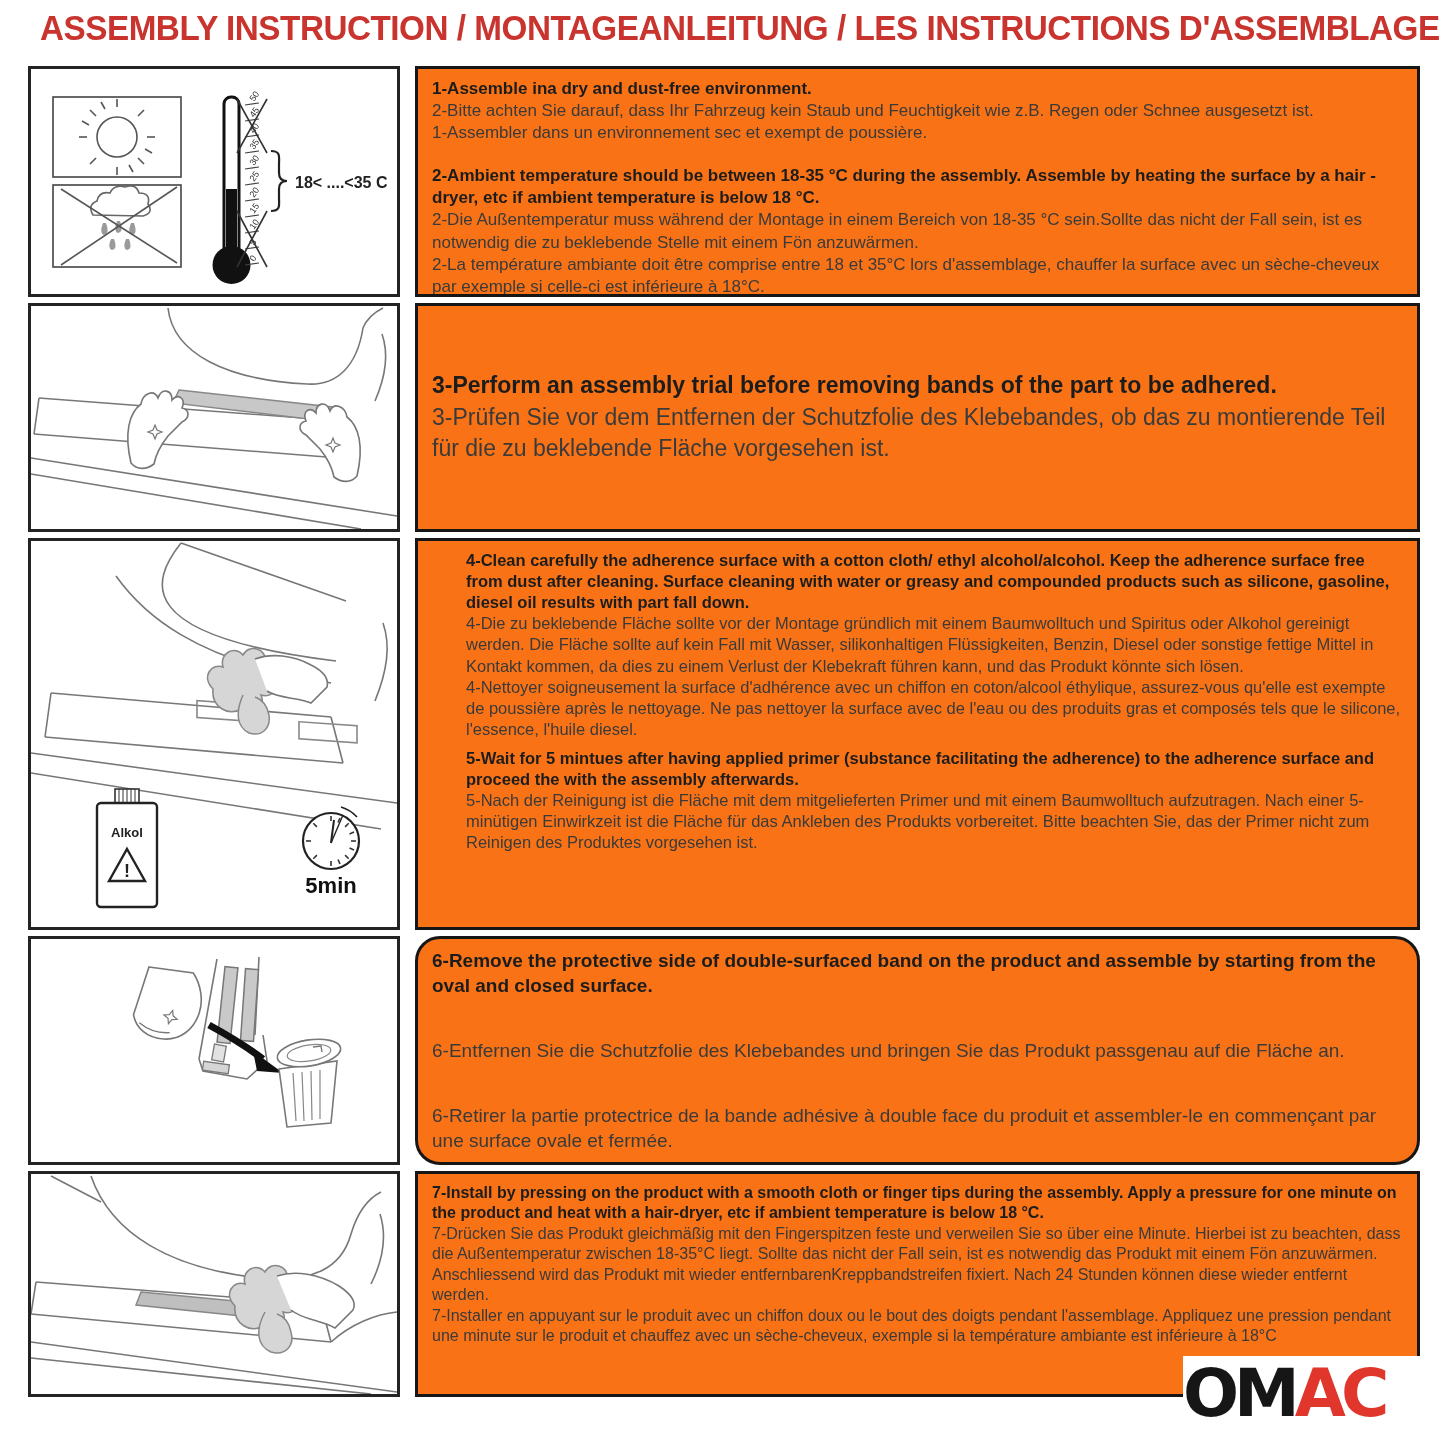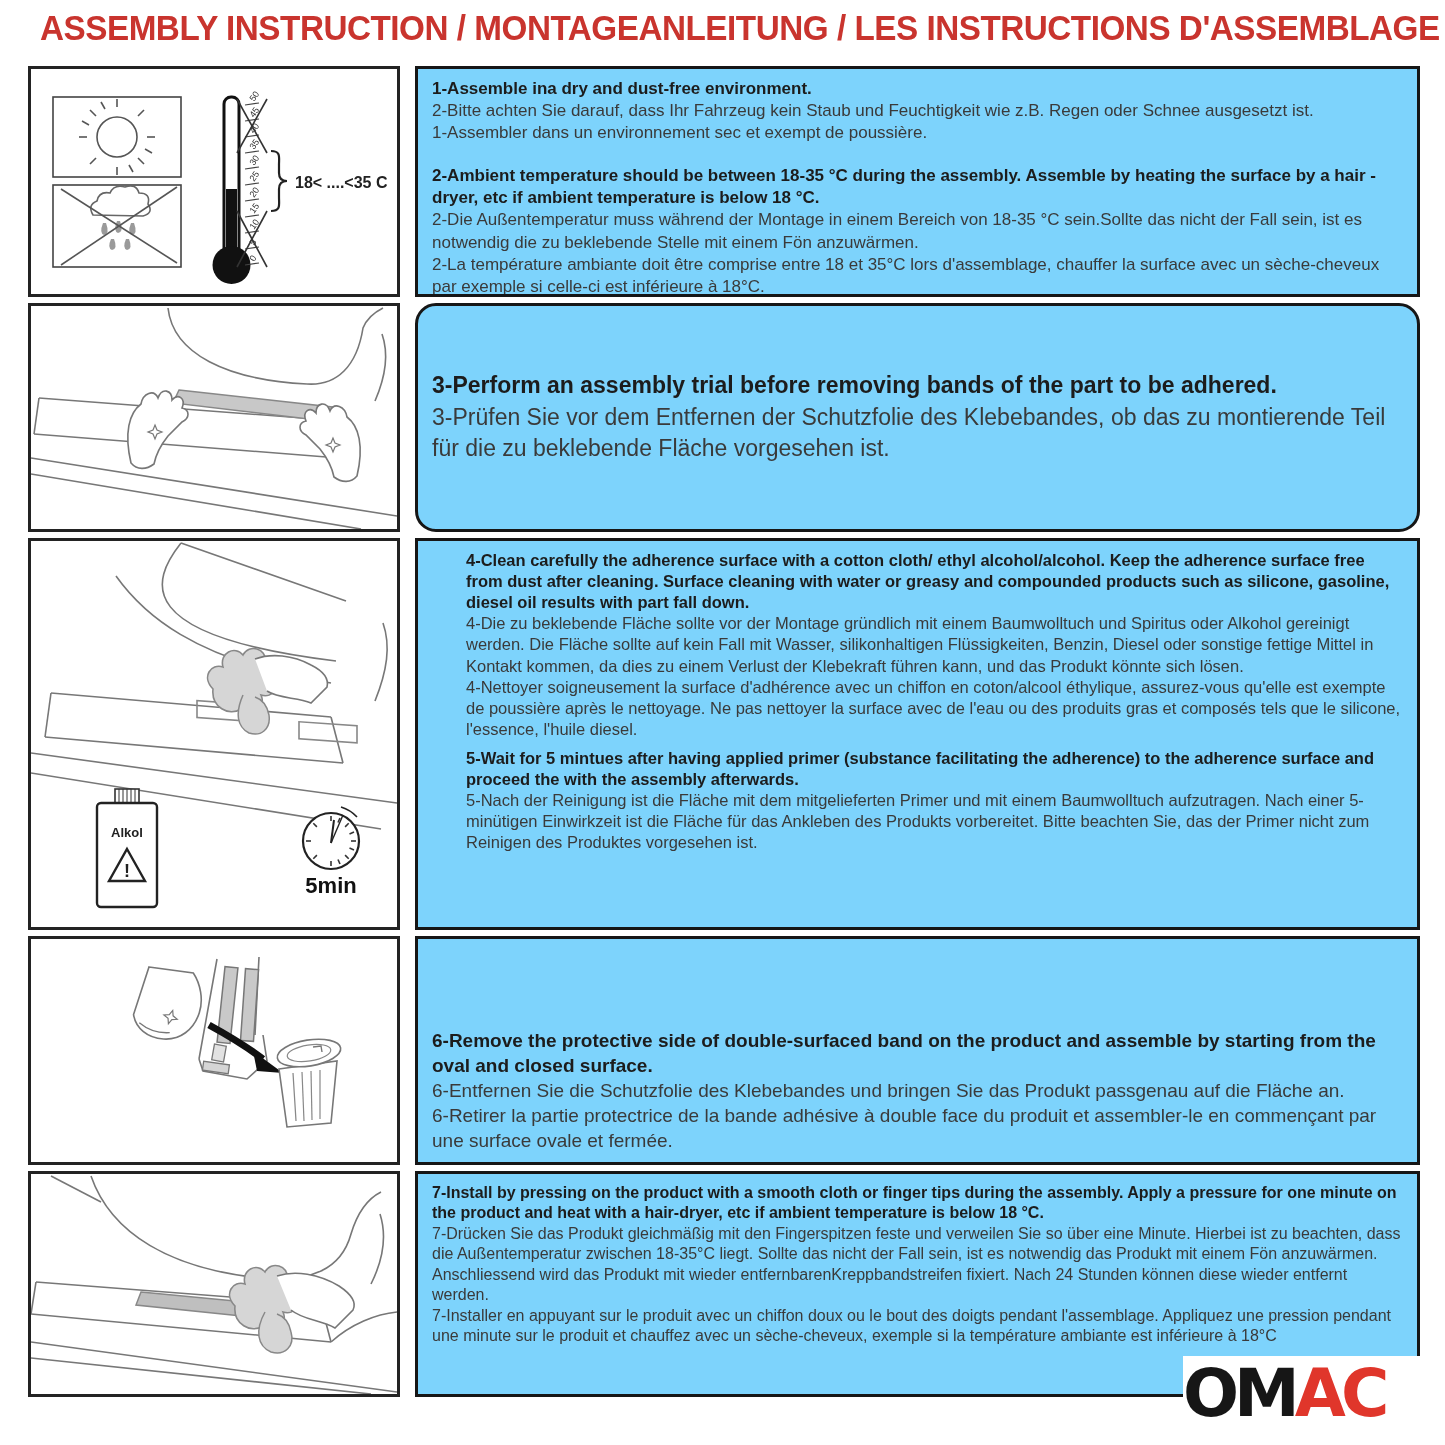--- a/index.html
+++ b/index.html
@@ -2,30 +2,30 @@
 <html><head>
 <meta charset="utf-8">
 <style>
   html,body{margin:0;padding:0;background:#fff;}
   .page{position:relative;width:1445px;height:1445px;background:#fff;overflow:hidden;
         font-family:"Liberation Sans",sans-serif;color:#2e2e2e;}
   .title{position:absolute;left:40px;top:8px;margin:0;font-size:35px;font-weight:bold;
          letter-spacing:-0.5px;transform:scaleX(.95);transform-origin:left center;white-space:nowrap;}
   .row-illus{position:absolute;left:28px;width:372px;border:3px solid #232323;box-sizing:border-box;background:#fff;}
   .row-text{position:absolute;left:415px;width:1005px;border:3px solid #161616;box-sizing:border-box;
-            background:#7dd3fc;padding:9px 14px;overflow:hidden;}
+            background:#f97316;padding:9px 14px;overflow:hidden;}
   .row-text p{margin:0;}
   .b{font-weight:bold;color:#1c1c1c;}
   .n{color:#3a3a3a;}
   .gap{height:21px;}
   .s1{font-size:17px;line-height:1.3;}
-  .s2{font-size:23px;line-height:1.38;display:flex;flex-direction:column;justify-content:center;border-radius:21px;}
+  .s2{font-size:23px;line-height:1.38;display:flex;flex-direction:column;justify-content:center;}
   .s3{font-size:16.5px;line-height:1.28;padding-left:48px;}
   .s3 .gap{height:8px;}
-  .s4{font-size:19px;line-height:1.32;display:flex;flex-direction:column;justify-content:flex-end;}
+  .s4{font-size:19px;line-height:1.32;display:flex;flex-direction:column;justify-content:space-between;border-radius:25px;}
   .s5{font-size:16px;line-height:1.28;}
   svg{display:block;}
   .logo{position:absolute;left:1183px;top:1356px;width:270px;height:76px;background:#fff;
         display:flex;align-items:center;font-family:"DejaVu Sans",sans-serif;font-weight:bold;
         font-size:66px;letter-spacing:-5px;line-height:1;}
   .logo .lb{color:#161616;}
   .logo .lr{color:#e0362b;}
   .logo-line{position:absolute;left:435px;top:1394px;width:760px;height:3px;background:#161616;}
 </style>
 </head>

